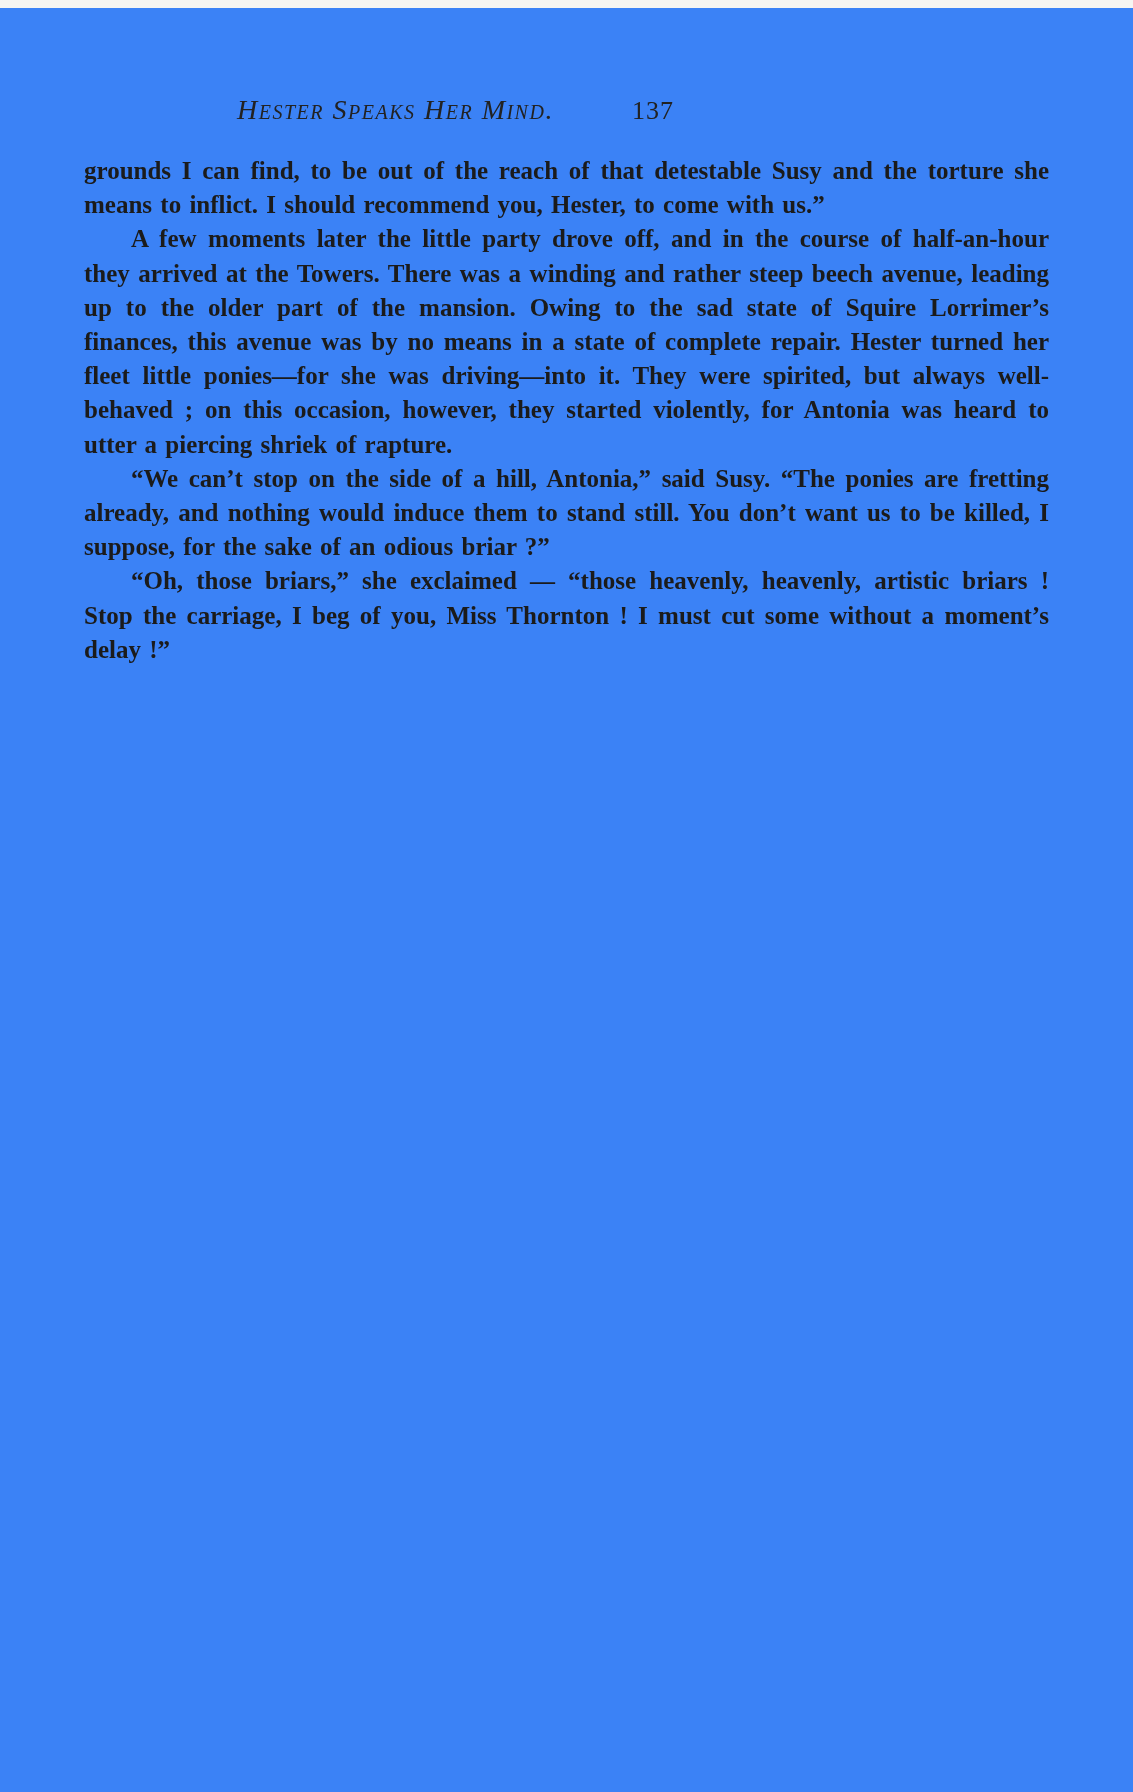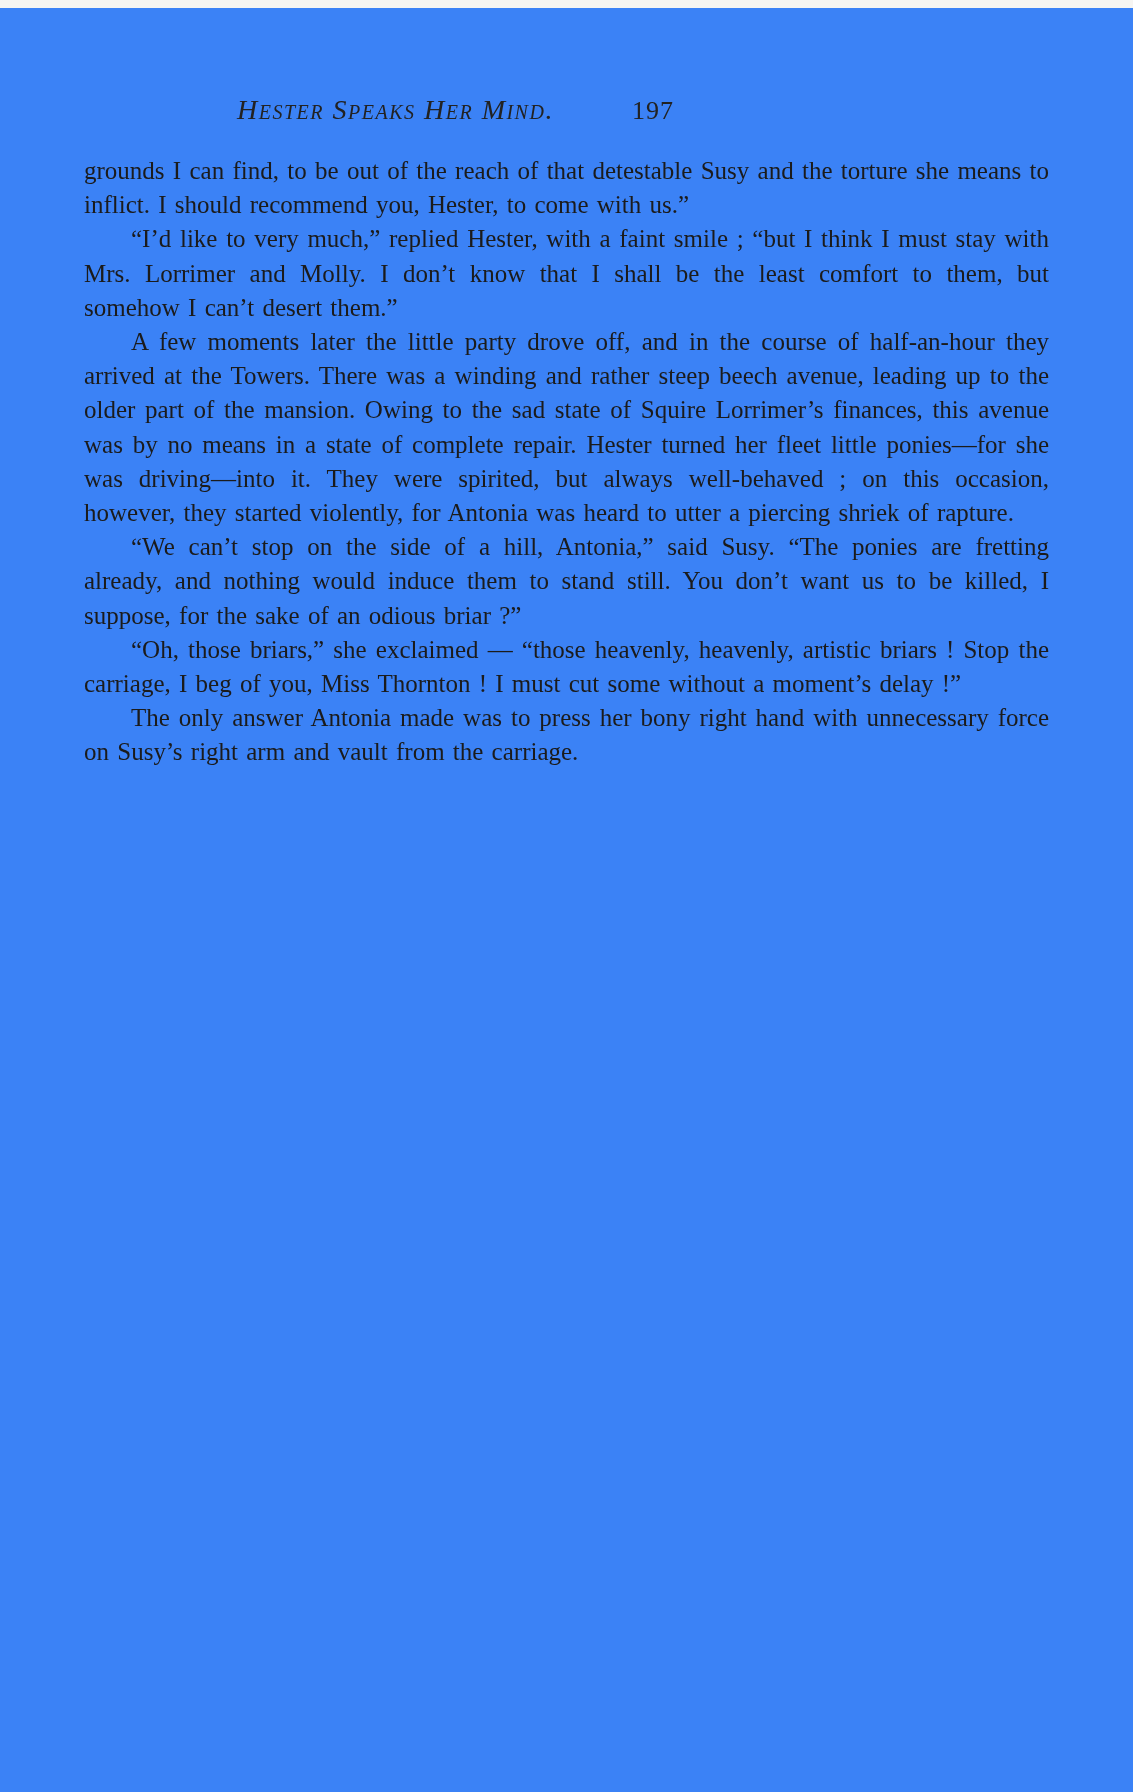--- a/index.html
+++ b/index.html
@@ -38,41 +38,40 @@
     letter-spacing: 1px;
     color: #222;
   }
   .page-body {
     margin-top: 28px;
     padding: 0 84px 0 84px;
     font-size: 25px;
     line-height: 34.2px;
     text-align: justify;
     word-spacing: 2px;
+    font-weight: bold;
   }
   .page-body p {
     margin: 0;
     text-indent: 47px;
   }
   .page-body p.no-indent {
     text-indent: 0;
   }
 </style>
 </head>
 <body>
 
 <div class="page">
 
   <div class="running-header">
     <span class="header-title">Hester Speaks Her Mind.</span>
-    <span class="page-number">197</span>
+    <span class="page-number">137</span>
   </div>
 
   <div class="page-body">
     <p class="no-indent">grounds I can find, to be out of the reach of that detestable Susy and the torture she means to inflict. I should recommend you, Hester, to come with us.”</p>
-    <p>“I’d like to very much,” replied Hester, with a faint smile ; “but I think I must stay with Mrs. Lorrimer and Molly.  I don’t know that I shall be the least comfort to them, but somehow I can’t desert them.”</p>
     <p>A few moments later the little party drove off, and in the course of half-an-hour they arrived at the Towers.  There was a winding and rather steep beech avenue, leading up to the older part of the mansion. Owing to the sad state of Squire Lorrimer’s finances, this avenue was by no means in a state of complete repair.  Hester turned her fleet little ponies—for she was driving—into it.  They were spirited, but always well-behaved ; on this occasion, however, they started violently, for Antonia was heard to utter a piercing shriek of rapture.</p>
     <p>“We can’t stop on the side of a hill, Antonia,” said Susy.  “The ponies are fretting already, and nothing would induce them to stand still.  You don’t want us to be killed, I suppose, for the sake of an odious briar ?”</p>
     <p>“Oh, those briars,” she exclaimed — “those heavenly, heavenly, artistic briars !  Stop the carriage, I beg of you, Miss Thornton !  I must cut some without a moment’s delay !”</p>
-    <p>The only answer Antonia made was to press her bony right hand with unnecessary force on Susy’s right arm and vault from the carriage.</p>
   </div>
 
 </div>
 
 </body></html>

